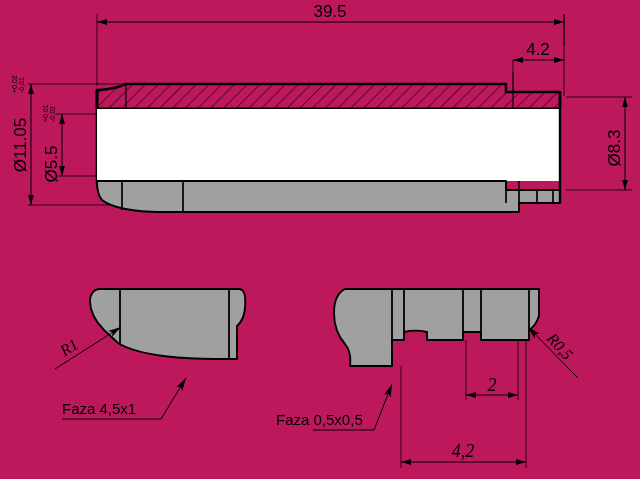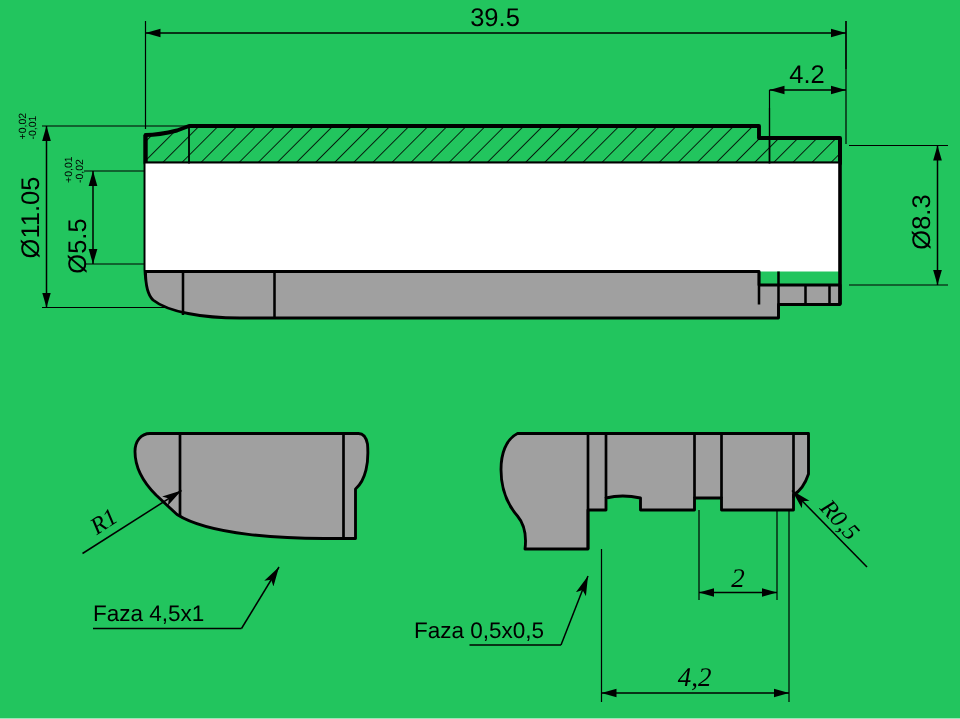--- a/index.html
+++ b/index.html
@@ -1,18 +1,18 @@
 <!DOCTYPE html>
 <html><head>
 <meta charset="utf-8">
 <style>
   html,body{margin:0;padding:0;background:#ffffff;}
   body{width:640px;height:479px;overflow:hidden;
        font-family:"Liberation Sans", sans-serif;}
-  #sheet{position:relative;width:640px;height:479px;background:#22c55e;}
+  #sheet{position:relative;width:640px;height:479px;background:#be185d;}
   #sheet svg{position:absolute;top:0;left:0;}
   .dimtext{font-family:"Liberation Sans", sans-serif;font-size:17px;fill:#000;}
   .dimtext-it{font-family:"Liberation Serif", serif;font-size:18px;fill:#000;font-style:italic;}
   .toltext{font-family:"Liberation Sans", sans-serif;font-size:7px;fill:#000;}
   .notetext{font-family:"Liberation Sans", sans-serif;font-size:15px;fill:#000;}
   .radtext{font-family:"Liberation Serif", serif;font-size:16px;fill:#000;font-style:italic;}
 </style>
 </head>
 <body>
 

